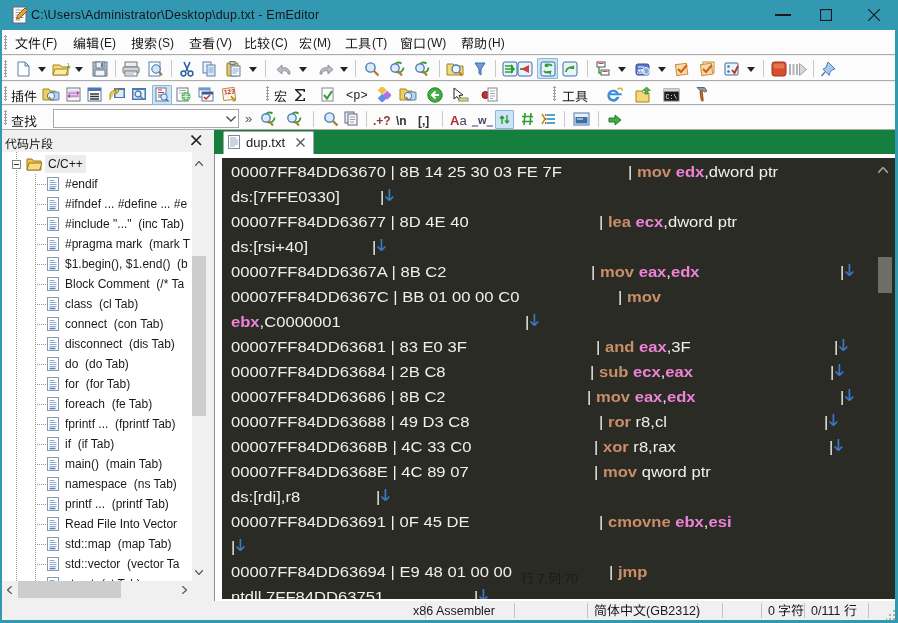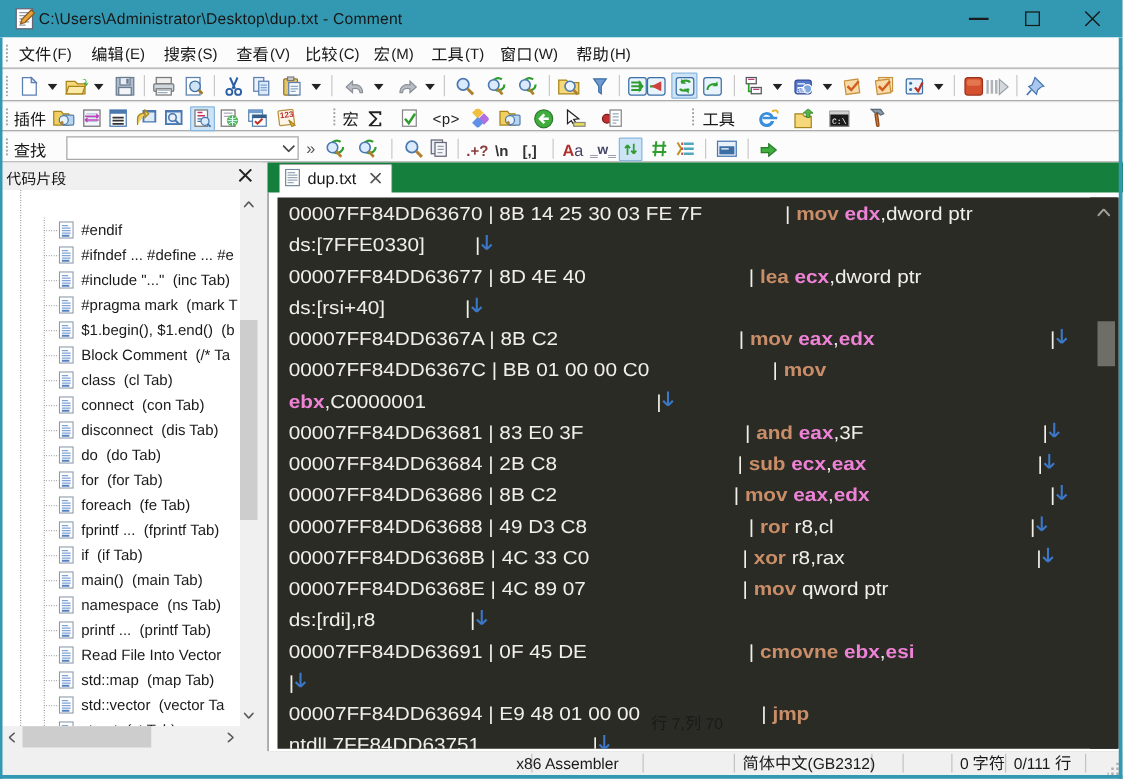--- a/index.html
+++ b/index.html
@@ -70,21 +70,21 @@
       <path id="u3002" d="M194 244C111 244 42 176 42 92C42 7 111 -61 194 -61C279 -61 347 7 347 92C347 176 279 244 194 244ZM194 -10C139 -10 93 35 93 92C93 147 139 193 194 193C251 193 296 147 296 92C296 35 251 -10 194 -10Z"></path>
     </defs>
   </svg>
 <div id="win">
     <div class="abs" id="titlebar"></div>
     <svg class="ico" style="left:11px;top:6px" width="18" height="18" viewBox="0 0 18 18">
       <rect x="2" y="1" width="13" height="16" fill="#fff" stroke="#667"></rect>
       <path d="M4.5 4h8M4.5 6.5h8M4.5 9h8M4.5 11.5h8M4.5 14h5" stroke="#99a"></path>
       <path d="M14 2l2.5 2.5L9 12l-3.5 1L6.5 9.5Z" fill="#e8a23c" stroke="#8a5a1a"></path>
     </svg>
-    <div class="abs" id="title-text">C:\Users\Administrator\Desktop\dup.txt - Comment</div>
+    <div class="abs" id="title-text">C:\Users\Administrator\Desktop\dup.txt - EmEditor</div>
     <svg class="ico" style="left:775px;top:14px" width="16" height="2" viewBox="0 0 16 2">
       <rect width="16" height="2" fill="#1a1a1a"></rect>
     </svg>
     <svg class="ico" style="left:820px;top:9px" width="12" height="12" viewBox="0 0 12 12">
       <rect x="0.5" y="0.5" width="11" height="11" fill="none" stroke="#1a1a1a" stroke-width="1.2"></rect>
     </svg>
     <svg class="ico" style="left:868px;top:9px" width="12" height="12" viewBox="0 0 12 12">
       <path d="M0 0L12 12M12 0L0 12" stroke="#1a1a1a" stroke-width="1.2"></path>
     </svg>
     <div class="abs" id="menubar"></div>
@@ -507,20 +507,27 @@
           <use href="#u7801" transform="translate(12,10.3) scale(0.0120,-0.0120)"></use>
           <use href="#u7247" transform="translate(24,10.3) scale(0.0120,-0.0120)"></use>
           <use href="#u6BB5" transform="translate(36,10.3) scale(0.0120,-0.0120)"></use>
         </svg></div>
       <svg class="ico" style="left:189px;top:5px" width="11" height="11" viewBox="0 0 11 11">
         <path d="M0.5 0.5L10 10M10 0.5L0.5 10" stroke="#222" stroke-width="1.6"></path>
       </svg>
       <div id="tree">
         <div class="abs" style="left:14px;top:0px;width:1px;height:560px;background-image:linear-gradient(#999 1px,transparent 1px);background-size:1px 2px"></div>
         <div class="abs" style="left:33px;top:22px;width:1px;height:412px;background-image:linear-gradient(#999 1px,transparent 1px);background-size:1px 2px"></div>
+        <div class="trow" style="top:2px"><svg width="9" height="9" viewBox="0 0 9 9" style="margin-left:10px">
+            <rect x="0.5" y="0.5" width="8" height="8" fill="#fff" stroke="#848484"></rect>
+            <path d="M2 4.5h5" stroke="#333"></path>
+          </svg><svg width="17" height="14" viewBox="0 0 17 14" style="margin-left:5px">
+            <path d="M1 2h5l1.5 2H15v9H1Z" fill="#f0c54c" stroke="#9a7a1a"></path>
+            <path d="M3 6h13l-2.5 7H1Z" fill="#f7dc85" stroke="#9a7a1a"></path>
+          </svg><span style="background:#ececec;padding:2px 3px;margin-left:2px">C/C++</span></div>
         <div class="abs" style="left:33px;top:32px;width:12px;height:1px;background-image:linear-gradient(90deg,#999 1px,transparent 1px);background-size:2px 1px"></div>
         <div class="trow" style="top:22px;left:45px"><svg width="12" height="14" viewBox="0 0 12 14" style="margin:0 6px 0 0">
             <rect x="0.5" y="0.5" width="11" height="13" fill="#fff" stroke="#8a98ab"></rect>
             <path d="M2.5 3.5h5M2.5 5.5h7M2.5 7.5h7M2.5 9.5h7" stroke="#7da3d8" stroke-width="0.9"></path>
             <path d="M2.5 11.5h6" stroke="#5580c0" stroke-width="1.6"></path>
           </svg>#endif</div>
         <div class="abs" style="left:33px;top:52px;width:12px;height:1px;background-image:linear-gradient(90deg,#999 1px,transparent 1px);background-size:2px 1px"></div>
         <div class="trow" style="top:42px;left:45px"><svg width="12" height="14" viewBox="0 0 12 14" style="margin:0 6px 0 0">
             <rect x="0.5" y="0.5" width="11" height="13" fill="#fff" stroke="#8a98ab"></rect>
             <path d="M2.5 3.5h5M2.5 5.5h7M2.5 7.5h7M2.5 9.5h7" stroke="#7da3d8" stroke-width="0.9"></path>

